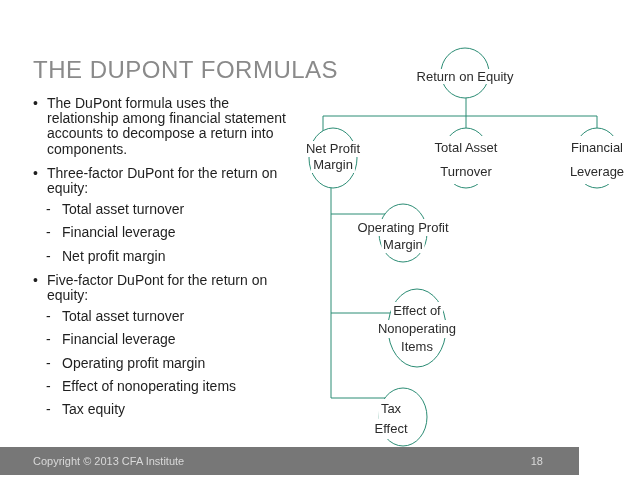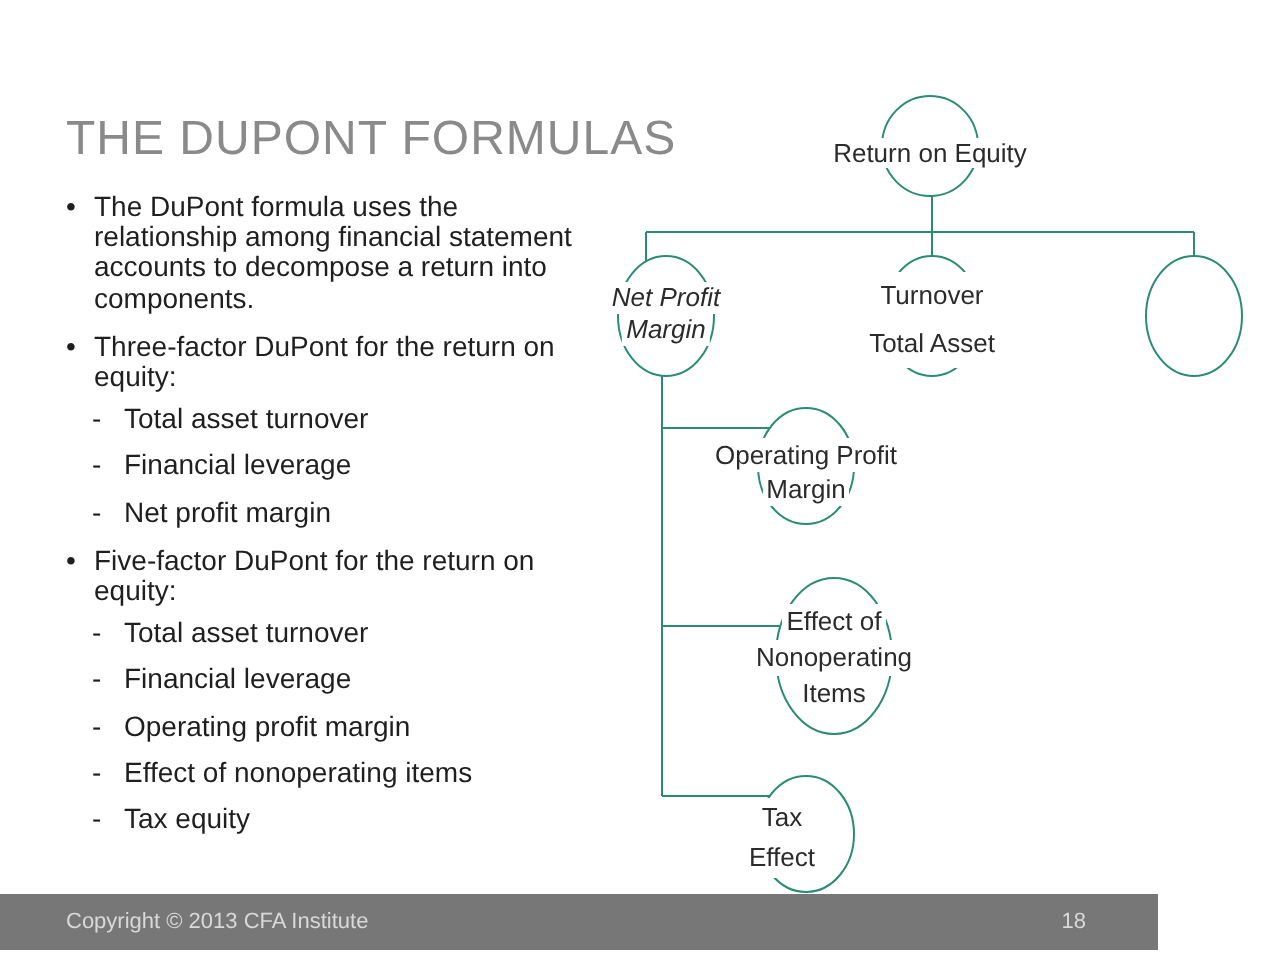--- a/index.html
+++ b/index.html
@@ -20,21 +20,21 @@
   .bt{flex:1;}
 
   .diagram{position:absolute;left:0;top:0;width:638px;height:353px;}
   svg.wires{position:absolute;left:0;top:0;}
   svg.wires path{stroke:var(--accent,#2b8c74);stroke-width:1;fill:none;}
   svg.wires ellipse{stroke:var(--accent,#2b8c74);stroke-width:1;fill:#ffffff;}
 
   .node-label{position:absolute;transform:translateX(-50%);text-align:center;
               font-size:13px;color:var(--node-text,#2b2b2b);white-space:nowrap;}
   .node-label div span{background:#ffffff;padding:0 2px;display:inline-block;}
-  .lh15 div{line-height:15px;} .lh16 div{line-height:16px;font-style:italic;} .lh17 div{line-height:17px;}
+  .lh15 div{line-height:15px;} .lh16 div{line-height:16px;} .lh17 div{line-height:17px;}
   .lh18 div{line-height:18px;} .lh20 div{line-height:20px;} .lh24 div{line-height:24px;}
 
   .footer{position:absolute;left:0;top:447px;width:579px;height:28px;
           background:var(--footer-bg,#777777);color:var(--footer-text,#d9d9d9);
           font-size:11px;}
   .footer .copy{position:absolute;left:33px;top:8px;}
   .footer .pg{position:absolute;right:36px;top:8px;}
 </style>
 </head>
 <body>
@@ -113,22 +113,26 @@
     </svg>
 
     <div class="node-label lh15" style="left:465px;top:69px;">
       <div><span>Return on Equity</span></div>
     </div>
     <div class="node-label lh16" style="left:333px;top:141px;">
       <div><span>Net Profit</span></div>
       <div><span>Margin</span></div>
     </div>
     <div class="node-label lh24" style="left:466px;top:136px;">
+      <div><span>Total Asset</span></div>
       <div><span>Turnover</span></div>
-      <div><span>Total Asset</span></div>
+    </div>
+    <div class="node-label lh24" style="left:597px;top:136px;">
+      <div><span>Financial</span></div>
+      <div><span>Leverage</span></div>
     </div>
     <div class="node-label lh17" style="left:403px;top:219px;">
       <div><span>Operating Profit</span></div>
       <div><span>Margin</span></div>
     </div>
     <div class="node-label lh18" style="left:417px;top:302px;">
       <div><span>Effect of</span></div>
       <div><span>Nonoperating</span></div>
       <div><span>Items</span></div>
     </div>

